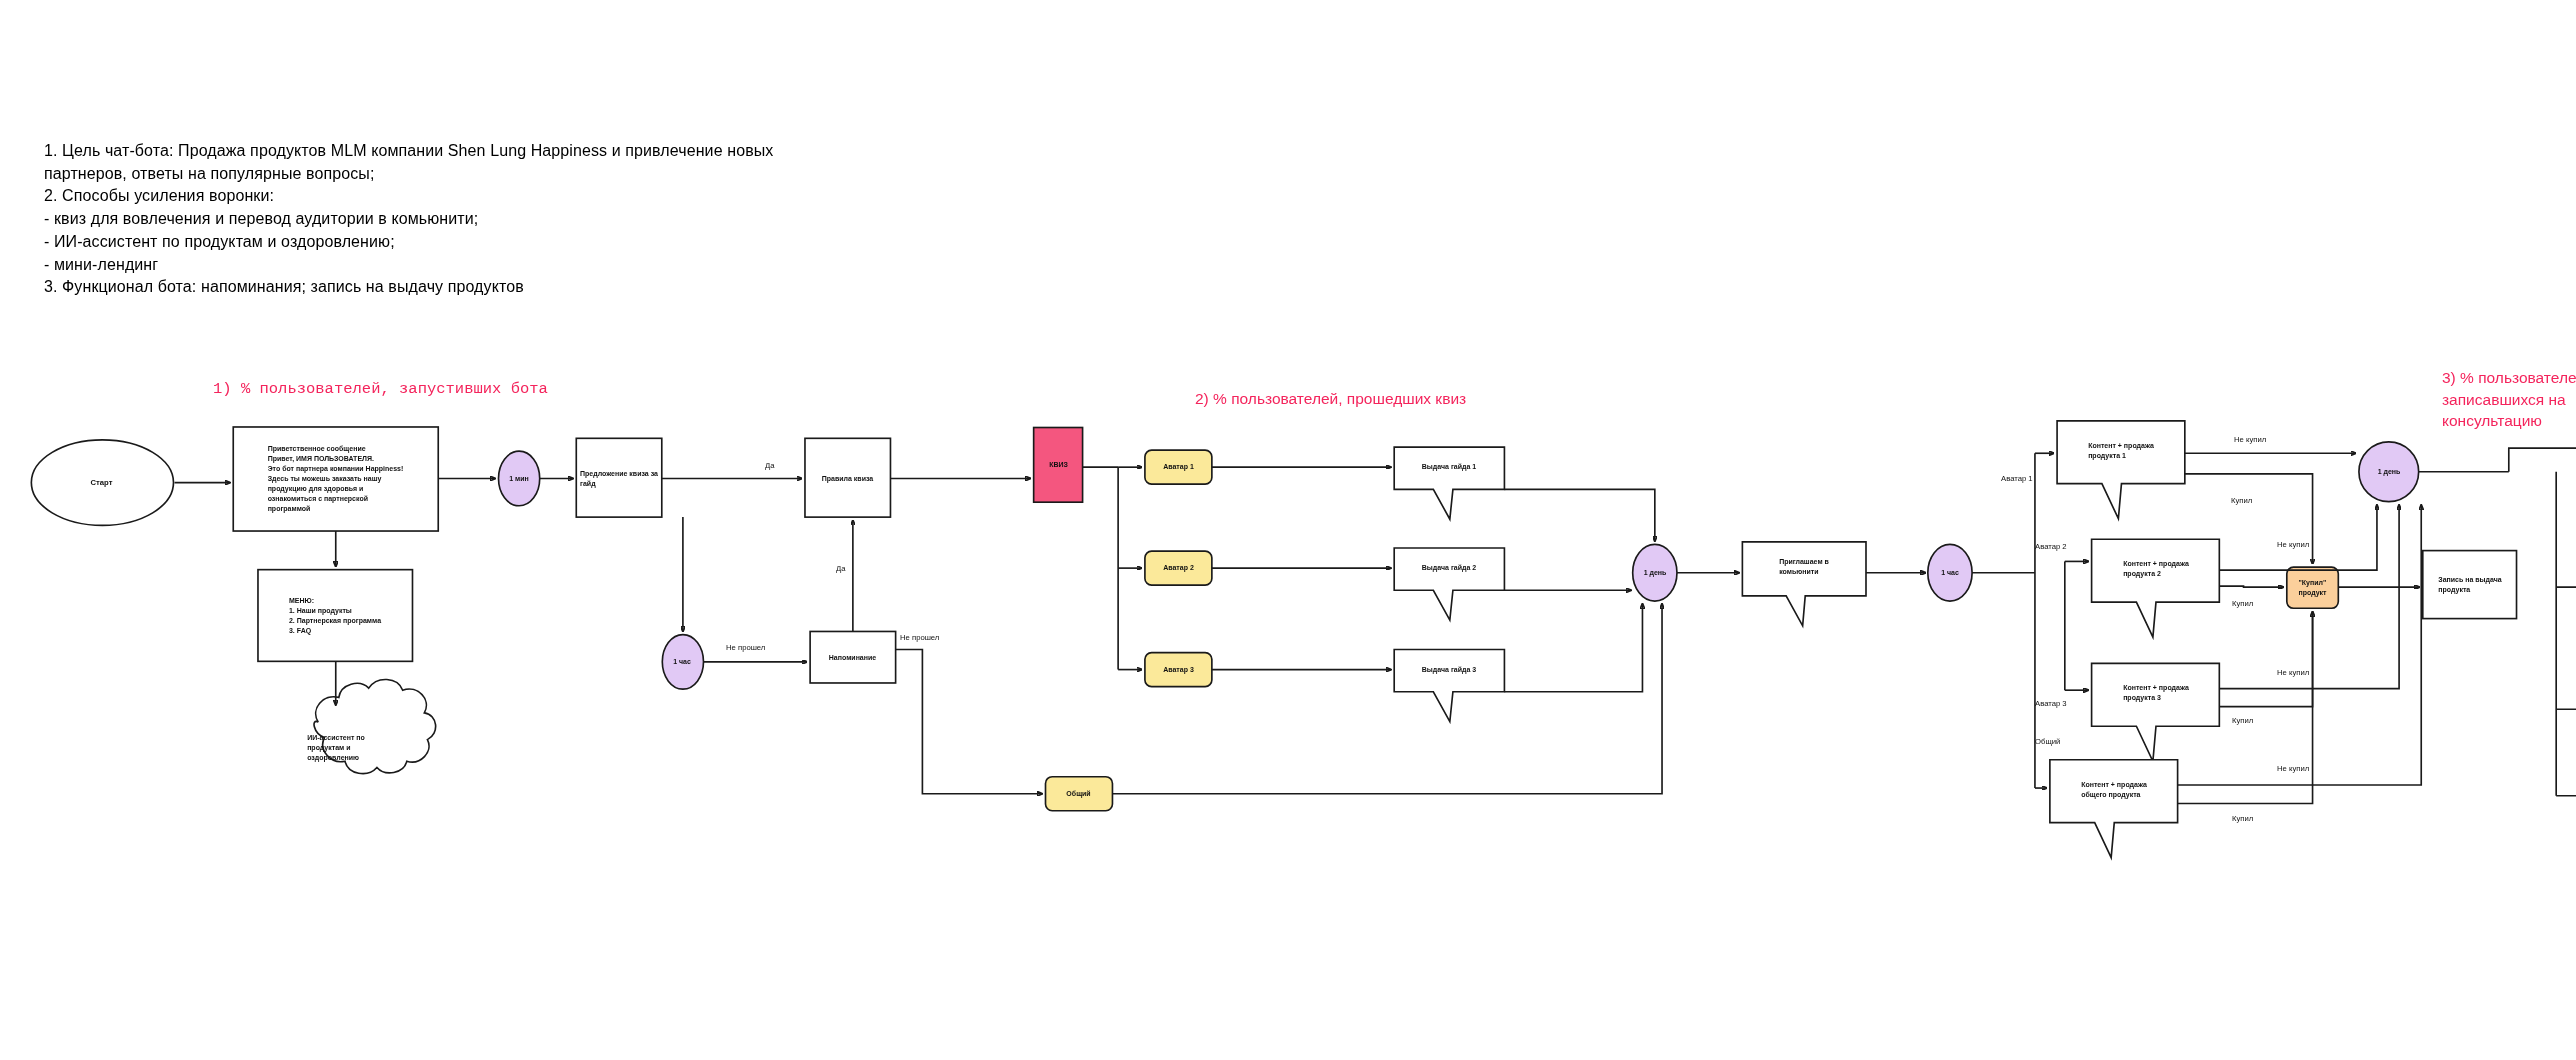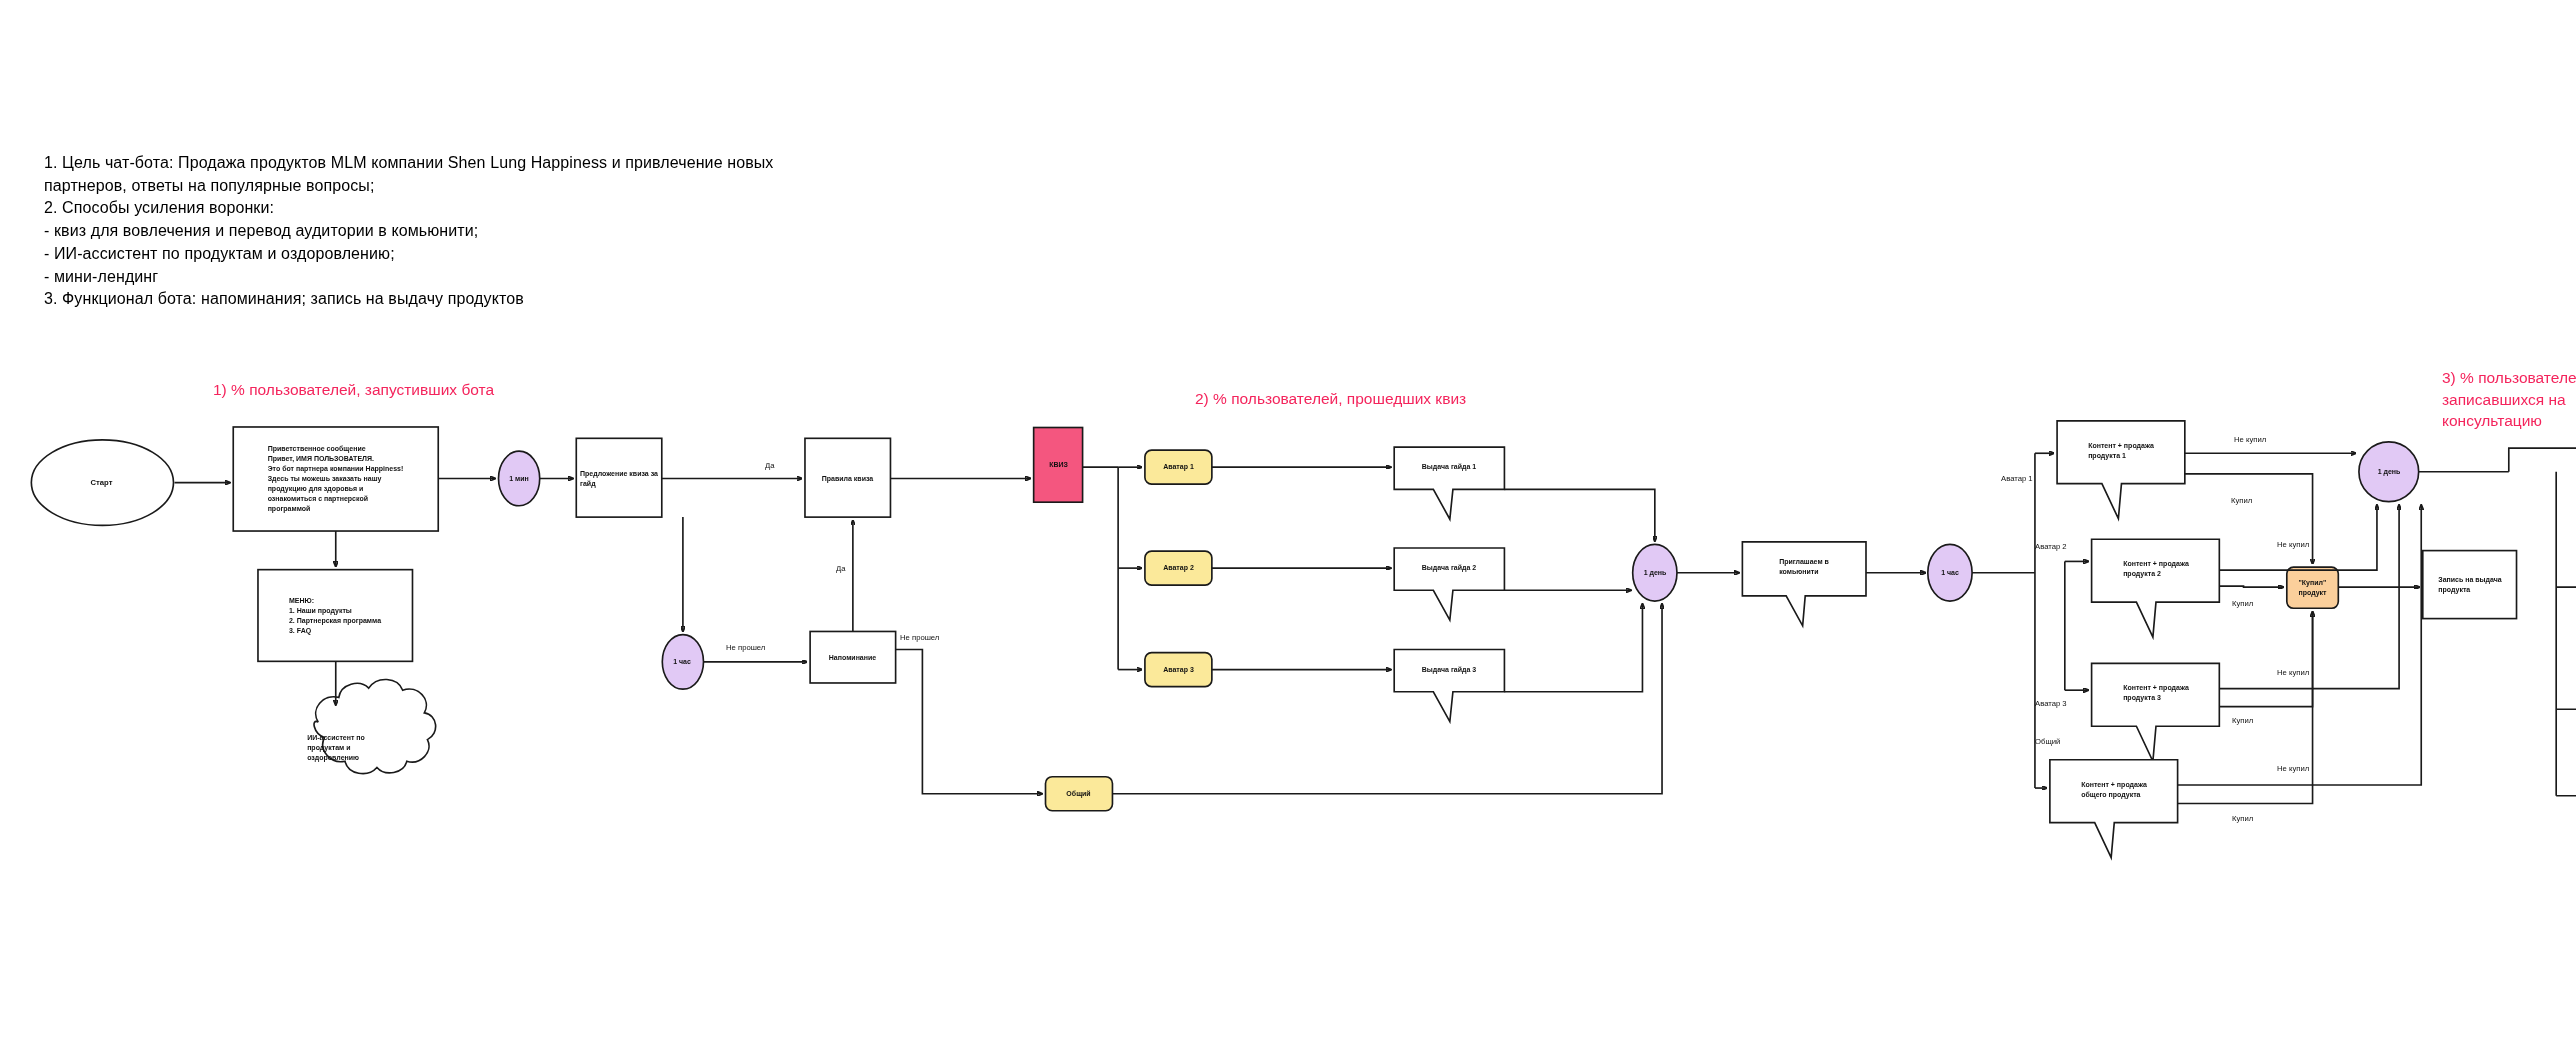--- a/index.html
+++ b/index.html
@@ -24,33 +24,33 @@
   }
   
   .textblock {
     position: absolute;
     font-size: 16px;
     line-height: 1.42;
     color: #000;
     white-space: pre-line;
     letter-spacing: 0.1px;
   }
-  #goals-block  { left: 44px;  top: 152px; width: 788px; }
+  #goals-block  { left: 44px;  top: 140px; width: 788px; }
   #tasks-block  { left: 874px; top: 146px; width: 690px; font-size: 15px; line-height: 1.38;}
 
   
   .section-heading {
     position: absolute;
     color: #f4245c;
     font-size: 15.5px;
     font-weight: 400;
     line-height: 1.4;
     white-space: pre-line;
   }
-  #heading-1 { left: 213px;  top: 379px; width: 464px; }
+  #heading-1 { left: 213px;  top: 379px; width: 464px; font-family: Liberation Mono, monospace; }
   #heading-2 { left: 1195px; top: 388px; width: 464px; }
   #heading-3 { left: 2442px; top: 367px; width: 222px; }
 
   
   svg#wires {
     position: absolute;
     left: 0; top: 0;
     width: 2809px;
     height: 1060px;
     pointer-events: none;

